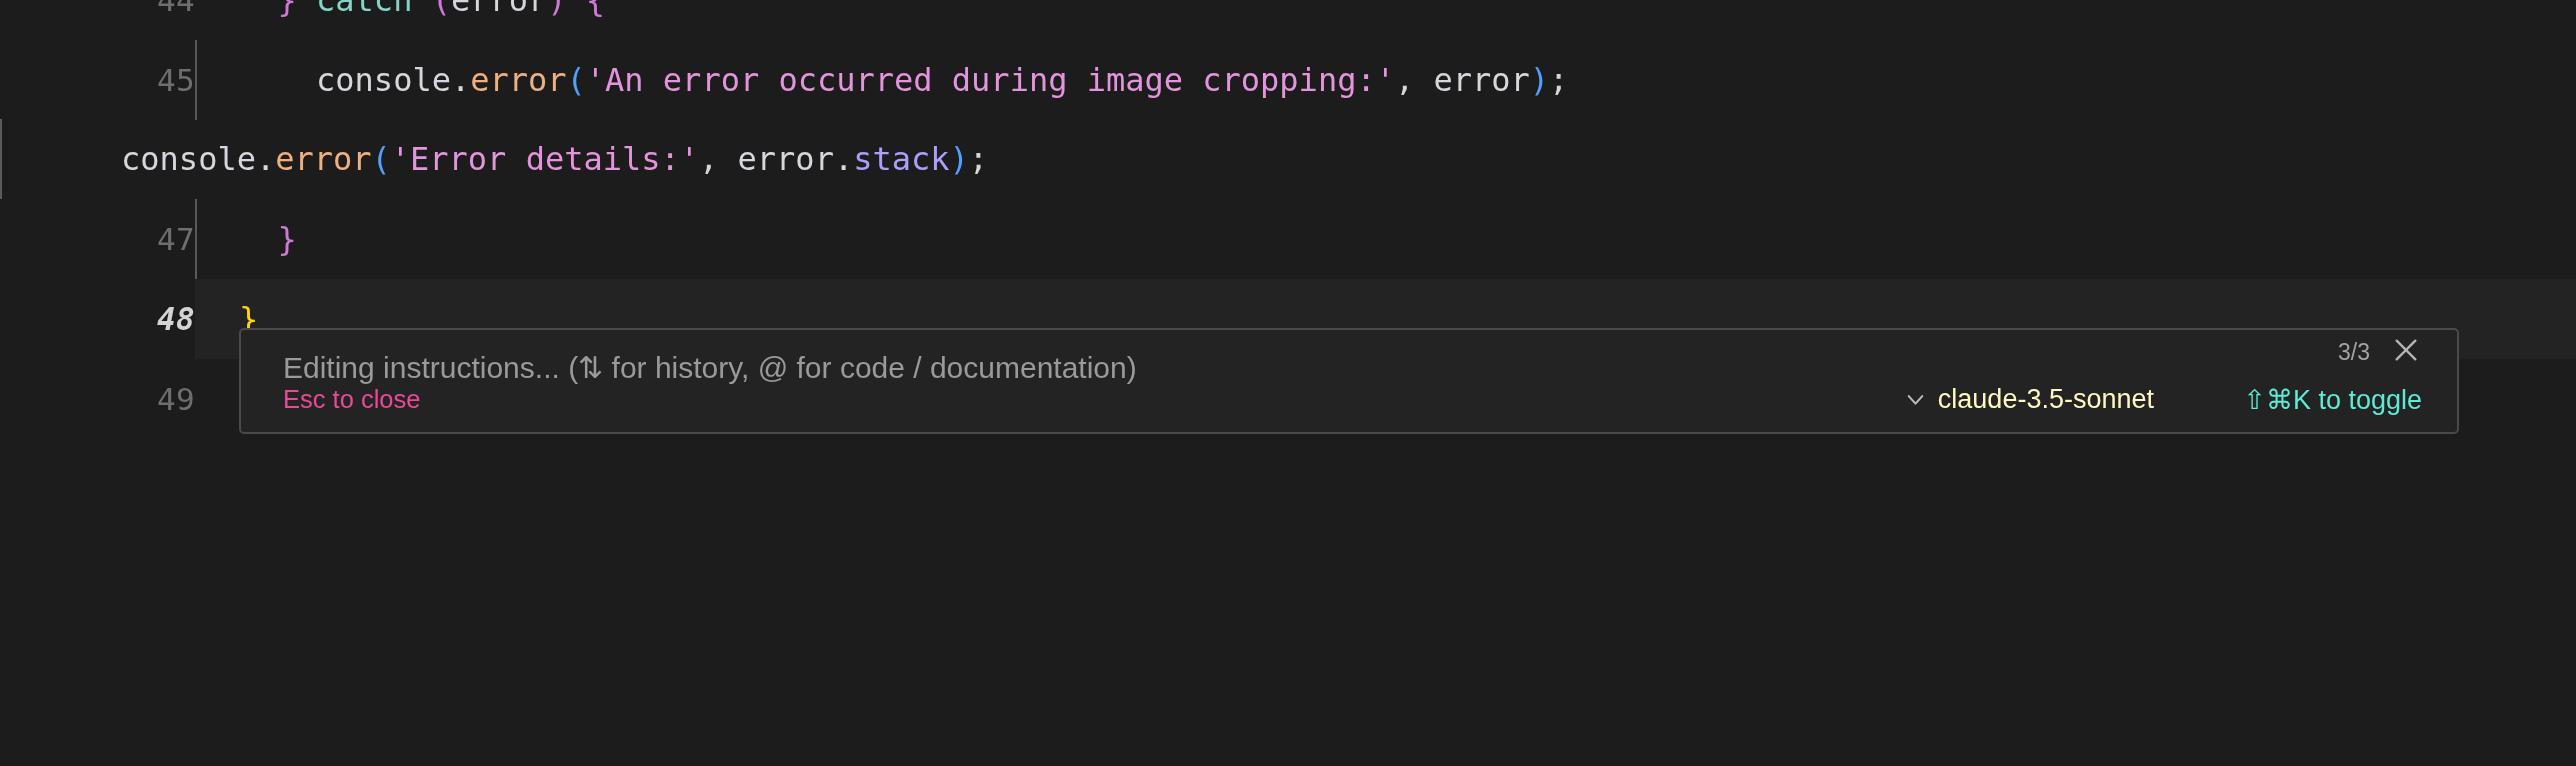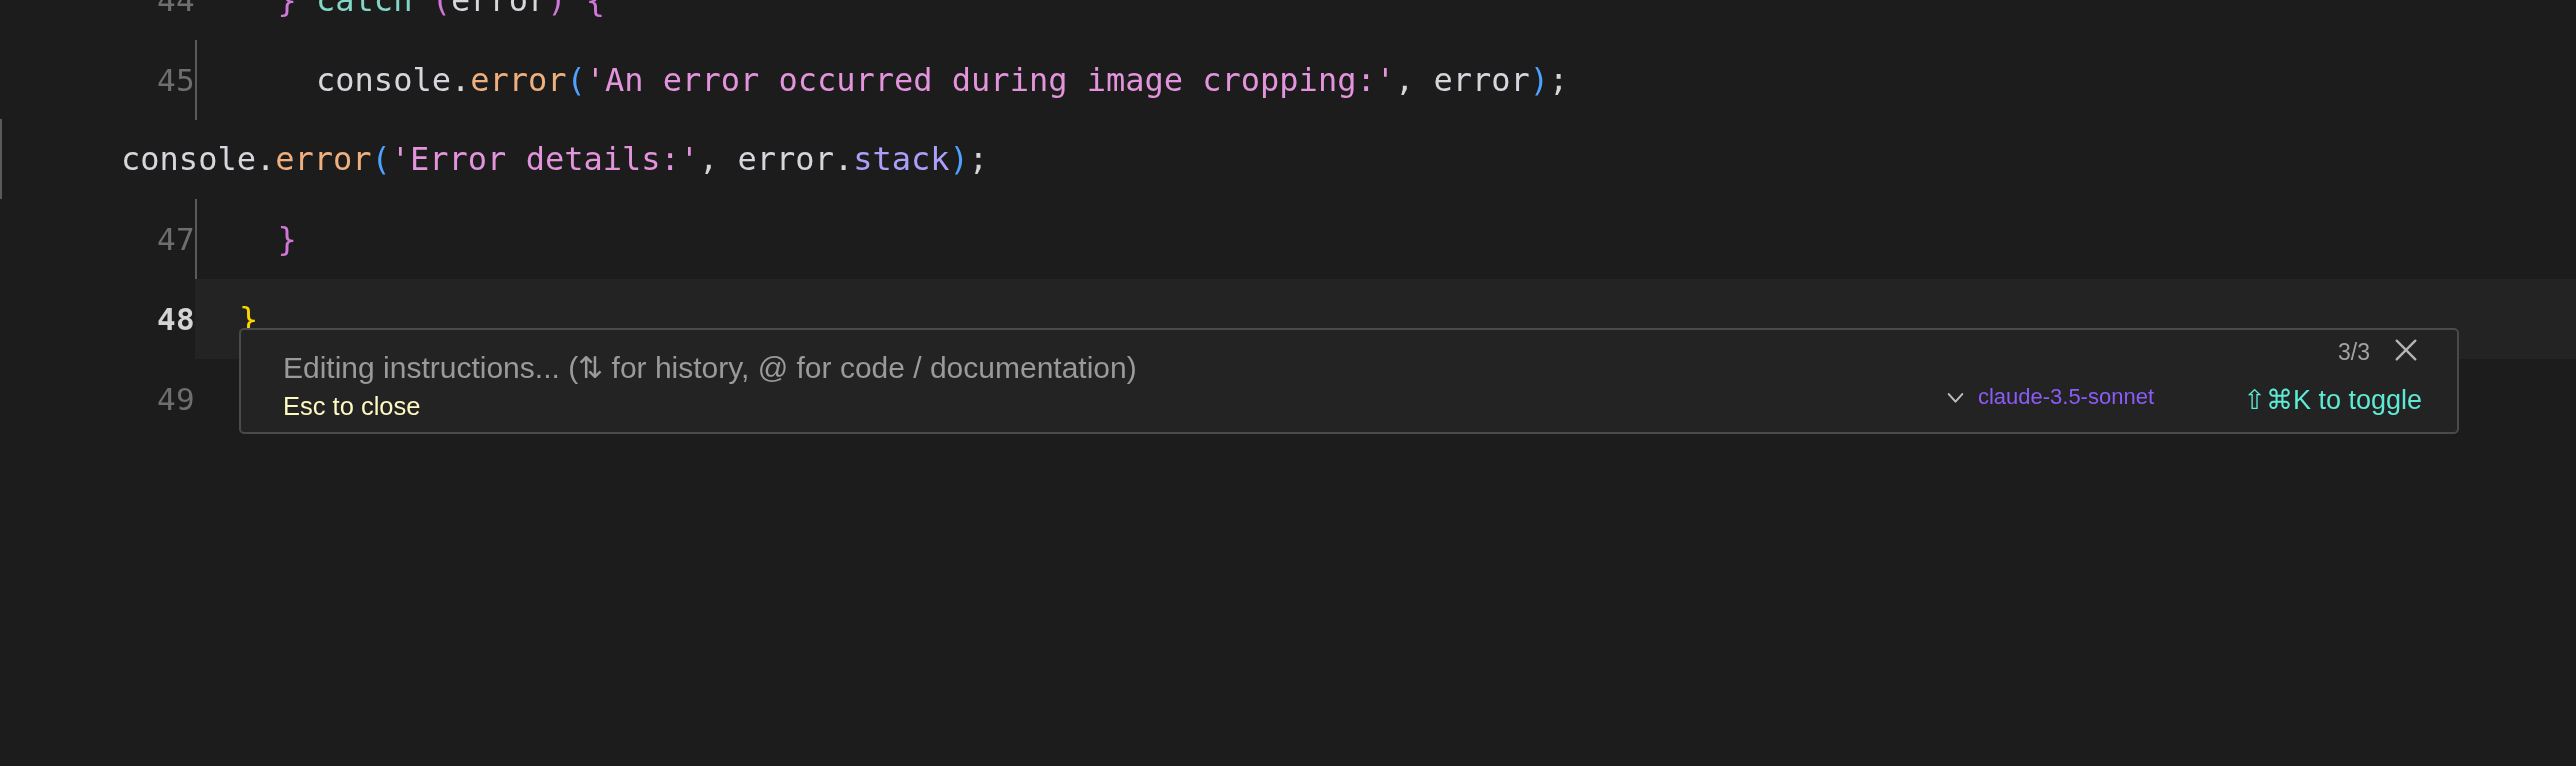--- a/index.html
+++ b/index.html
@@ -45,20 +45,21 @@
     font-family: "DejaVu Sans Mono", monospace;
     font-size: 31px;
     line-height: 80px;
     color: #6e6e6e;
     letter-spacing: 0.3px;
     user-select: none;
   }
   .gutter.active-num {
     color: #d4d4d4;
     font-weight: 700;
+    font-style: italic;
   }
 
   .code-area {
     position: relative;
     flex: 1 1 auto;
     height: 80px;
     padding-left: 44px;
     box-sizing: border-box;
     display: flex;
     align-items: center;
@@ -154,42 +155,41 @@
   .widget-bottom {
     position: relative;
     height: 47px;
   }
   .esc-hint {
     position: absolute;
     left: 42px;
     top: -1.3px;
     font-family: "Liberation Sans", sans-serif;
     font-size: 25.5px;
-    color: #fef9c3;
-    margin-top: 7px;
+    color: #ec4899;
   }
   .model-picker {
     position: absolute;
     right: 303px;
     top: -2.7px;
     display: flex;
     align-items: center;
     gap: 10.7px;
     cursor: pointer;
   }
   .chevron-down {
     display: inline-block;
     width: 23px;
     height: 23px;
     flex: 0 0 auto;
   }
   .model-name {
     font-family: "Liberation Sans", sans-serif;
-    font-size: 22px;
-    color: #8b5cf6;
+    font-size: 27px;
+    color: #fef9c3;
   }
   .toggle-hint {
     position: absolute;
     right: 35px;
     top: -2.7px;
     font-family: "Liberation Sans", sans-serif;
     font-size: 27px;
     color: #5eead4;
     white-space: pre;
   }

